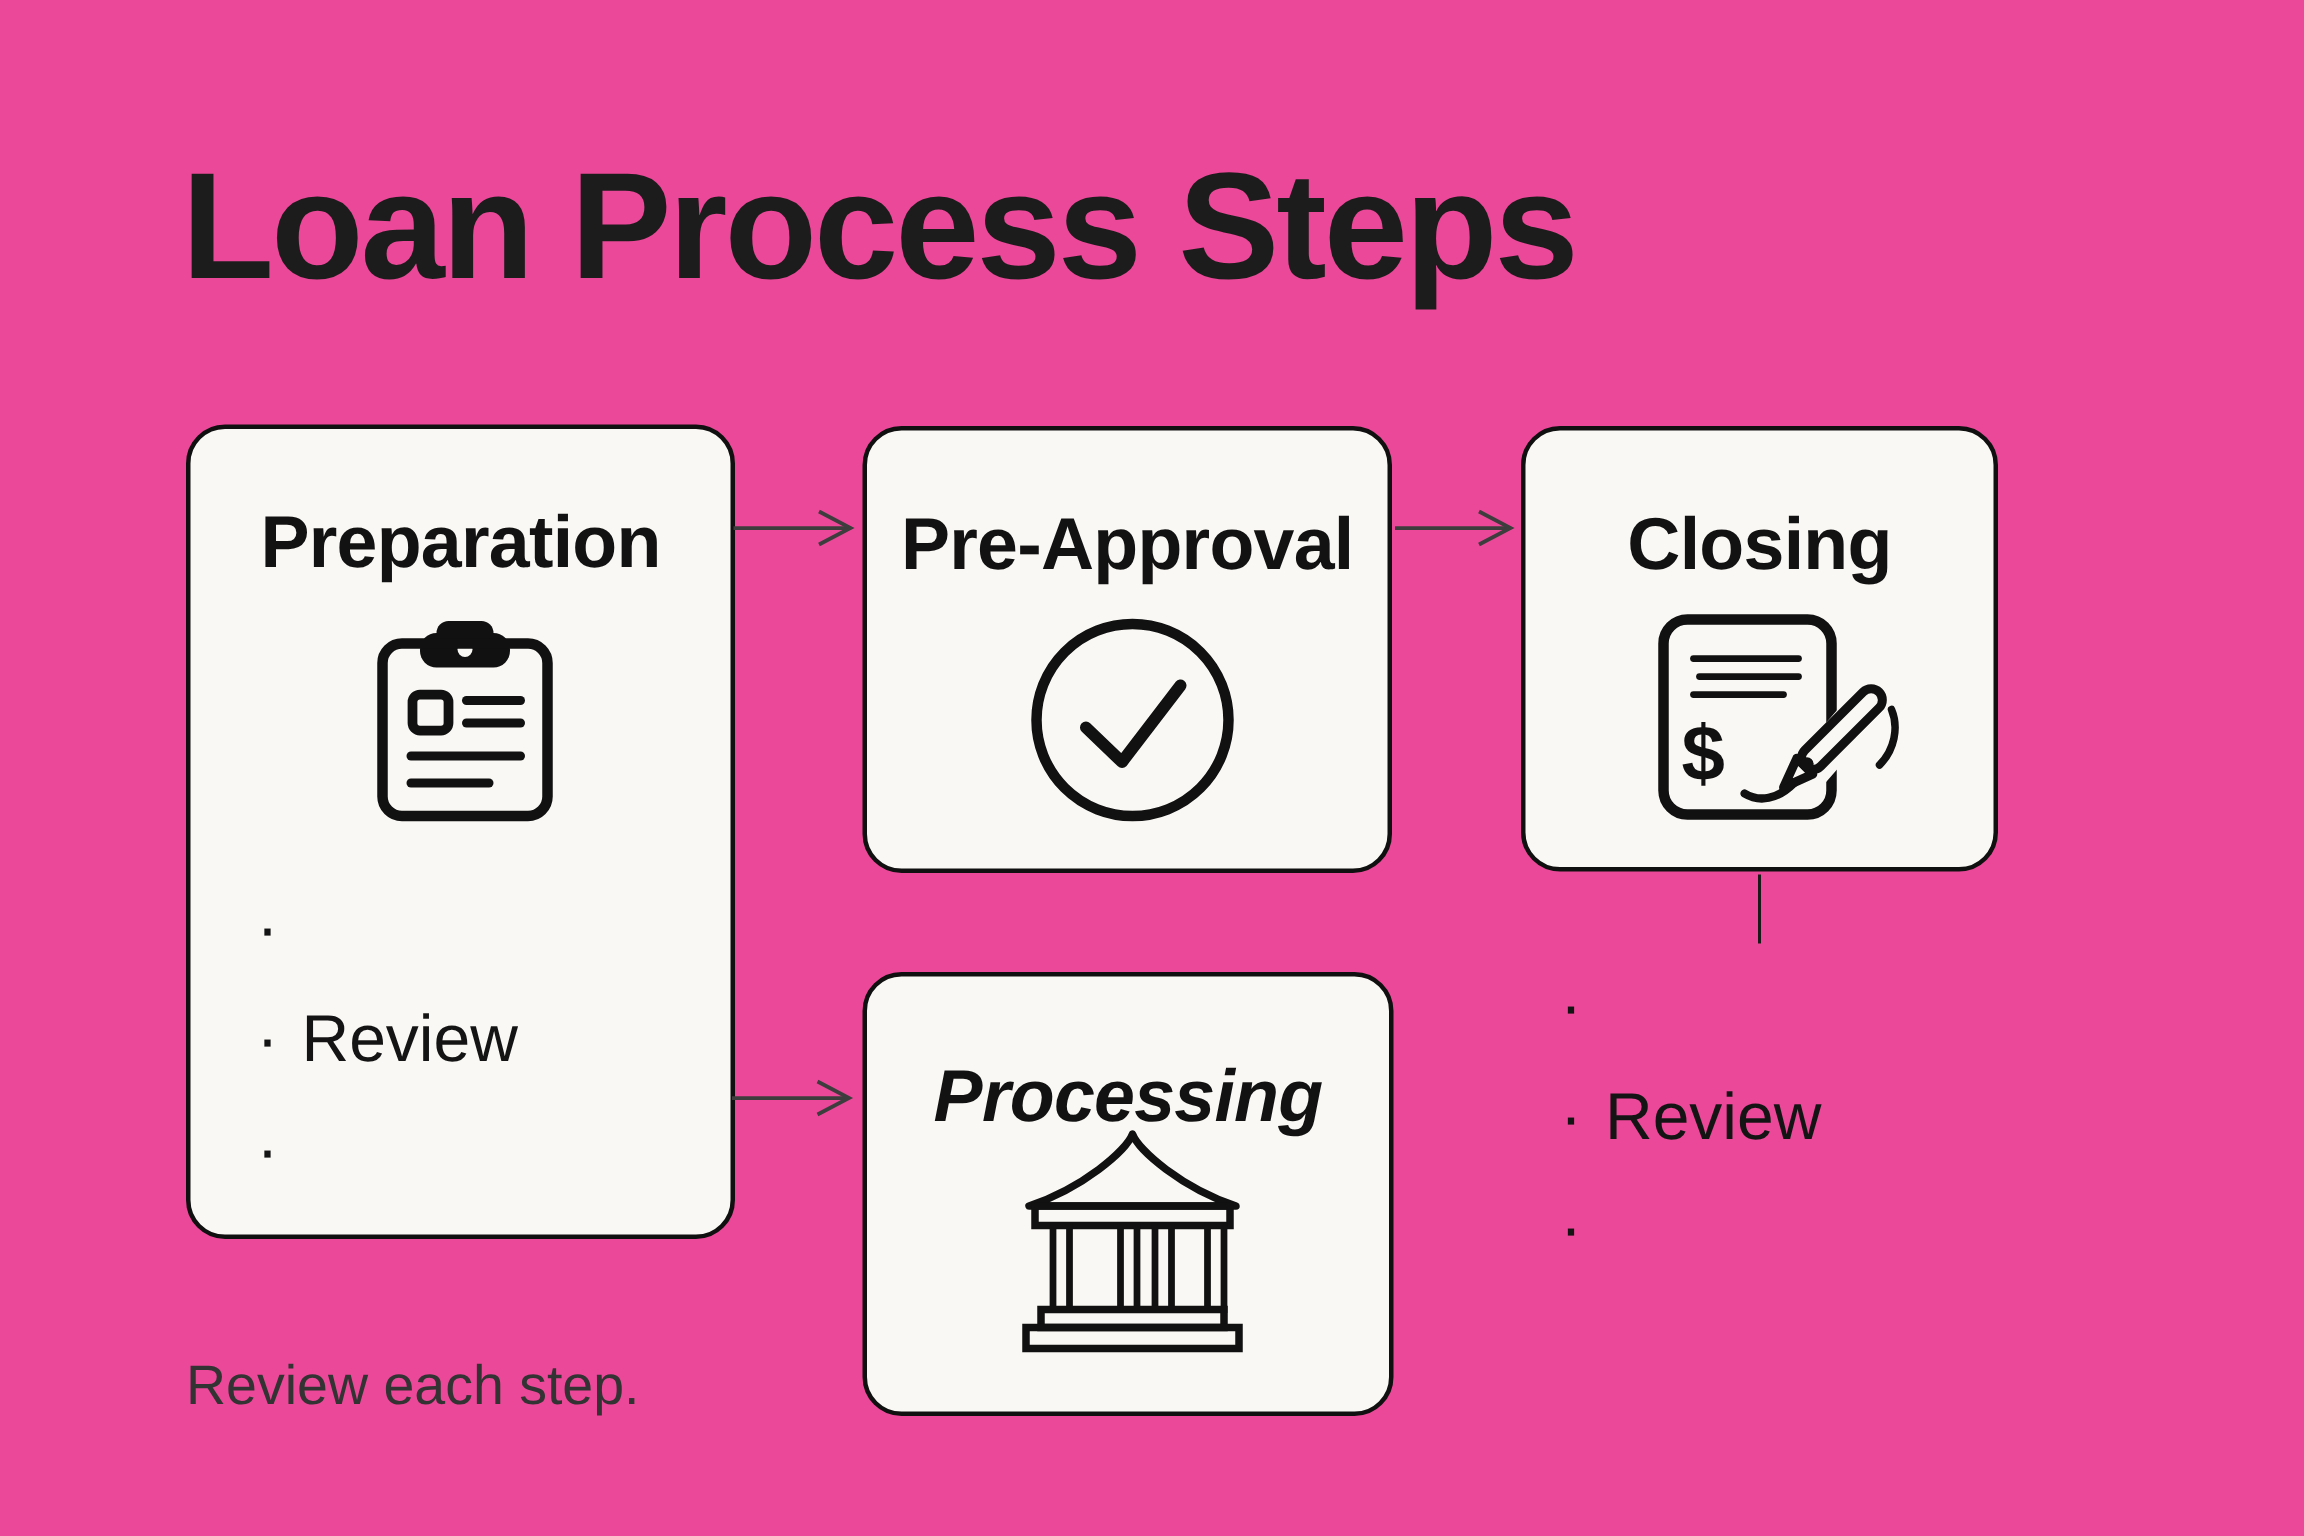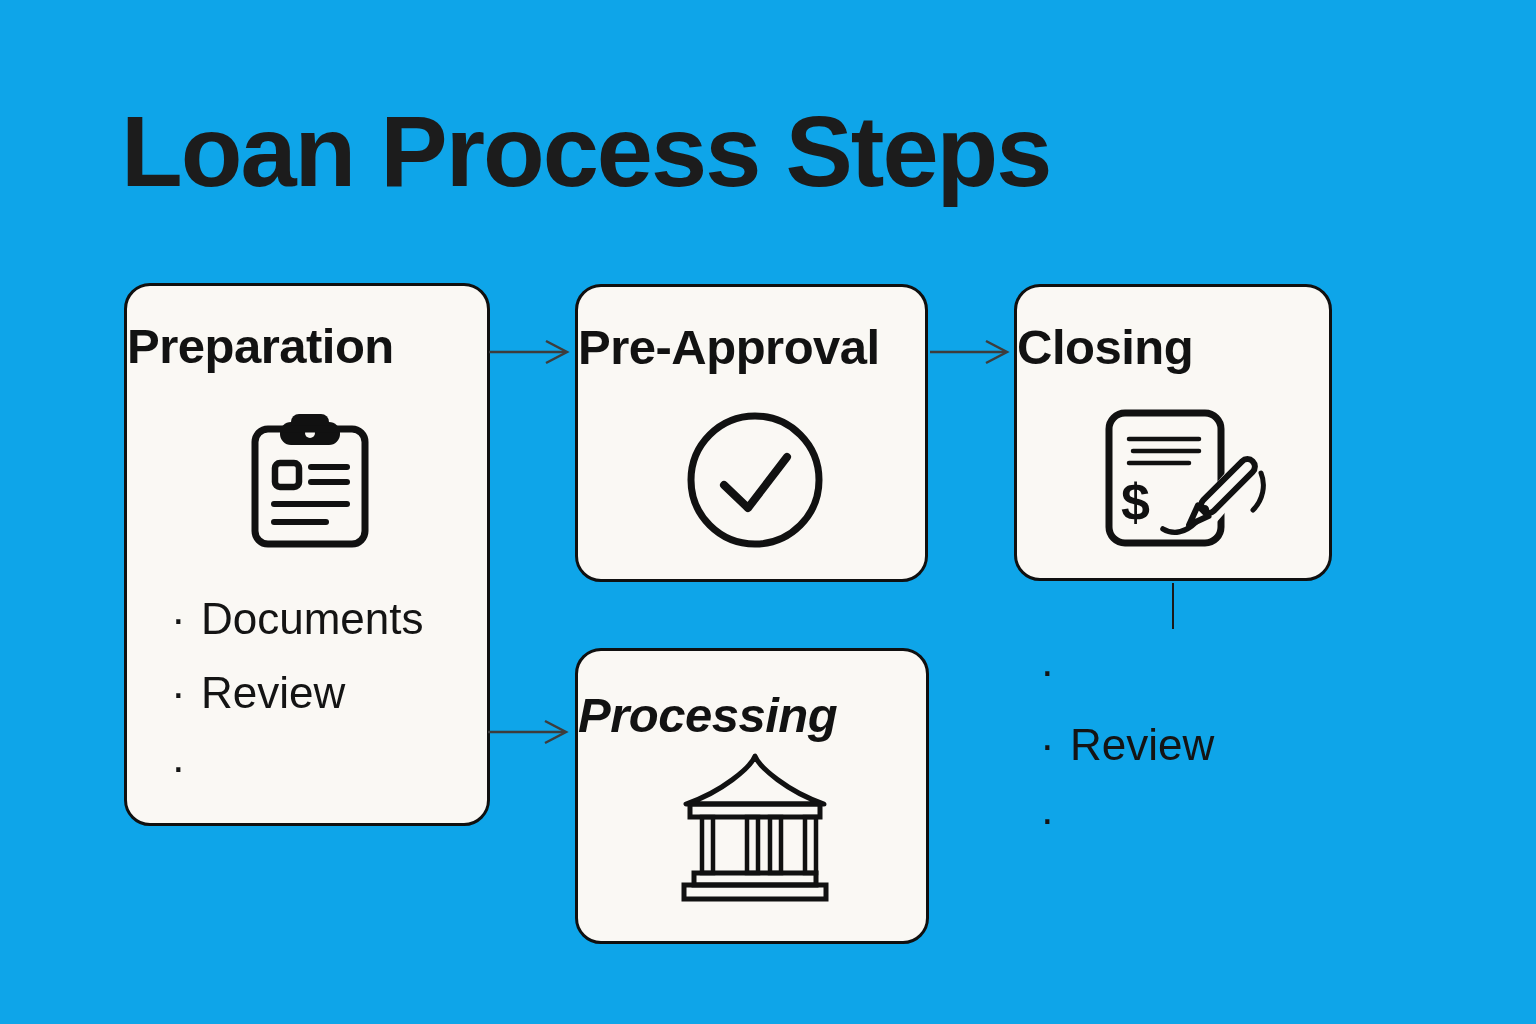--- a/index.html
+++ b/index.html
@@ -4,21 +4,21 @@
 <style>
   html, body {
     margin: 0;
     padding: 0;
     background: #faf8f4;
   }
   .canvas {
     position: relative;
     width: 1536px;
     height: 1024px;
-    background: #0ea5e9;
+    background: #ec4899;
     font-family: "Liberation Sans", sans-serif;
     color: #151515;
     overflow: hidden;
   }
   .page-title {
     position: absolute;
     left: 121px;
     top: 98px;
     margin: 0;
     font-size: 101px;
@@ -35,21 +35,22 @@
     border-radius: 26px;
     background: #faf8f4;
   }
   #node-preparation { left: 124px; top: 283px; width: 366px; height: 543px; }
   #node-preapproval { left: 575px; top: 284px; width: 353px; height: 298px; }
   #node-closing     { left: 1014px; top: 284px; width: 318px; height: 297px; }
   #node-processing  { left: 575px; top: 648px; width: 354px; height: 296px; font-style: italic; }
   .node-title {
     position: absolute;
     left: 0; right: 0;
-    margin: 0;
+    margin: 16px;
+    text-align: center;
     font-size: 49px;
     font-weight: 700;
     letter-spacing: -0.5px;
     line-height: 1;
     color: #121212;
     white-space: nowrap;
   }
   #node-preparation .node-title,
   #node-preapproval .node-title,
   #node-closing .node-title { top: 36px; }
@@ -121,21 +122,20 @@
       <rect x="5" y="17" width="110" height="115" rx="13" fill="none" stroke="#111" stroke-width="7"></rect>
       <rect x="25" y="51" width="24" height="24" rx="5" fill="none" stroke="#111" stroke-width="6.5"></rect>
       <path d="M61 55 H97" stroke="#111" stroke-width="6" stroke-linecap="round"></path>
       <path d="M61 70 H97" stroke="#111" stroke-width="6" stroke-linecap="round"></path>
       <path d="M24 92 H97" stroke="#111" stroke-width="6" stroke-linecap="round"></path>
       <path d="M24 110 H76" stroke="#111" stroke-width="6" stroke-linecap="round"></path>
     </svg>
     <div class="bullets bullets-prep">
       <div class="bullet-row">
         <span class="bullet-marker">·</span>
-        <span class="bullet-label">Documents</span>
       </div>
       <div class="bullet-row">
         <span class="bullet-marker">·</span>
         <span class="bullet-label">Review</span>
       </div>
       <div class="bullet-row">
         <span class="bullet-marker">·</span>
       </div>
     </div>
   </section>
@@ -207,15 +207,16 @@
       <span class="bullet-marker">·</span>
       <span class="bullet-label">Review</span>
     </div>
     <div class="bullet-row">
       <span class="bullet-marker">·</span>
     </div>
   </div>
 
   <p class="footnote">
     <br>
+    <span>Review each step.</span>
   </p>
 
 </div>
 
 </body></html>

